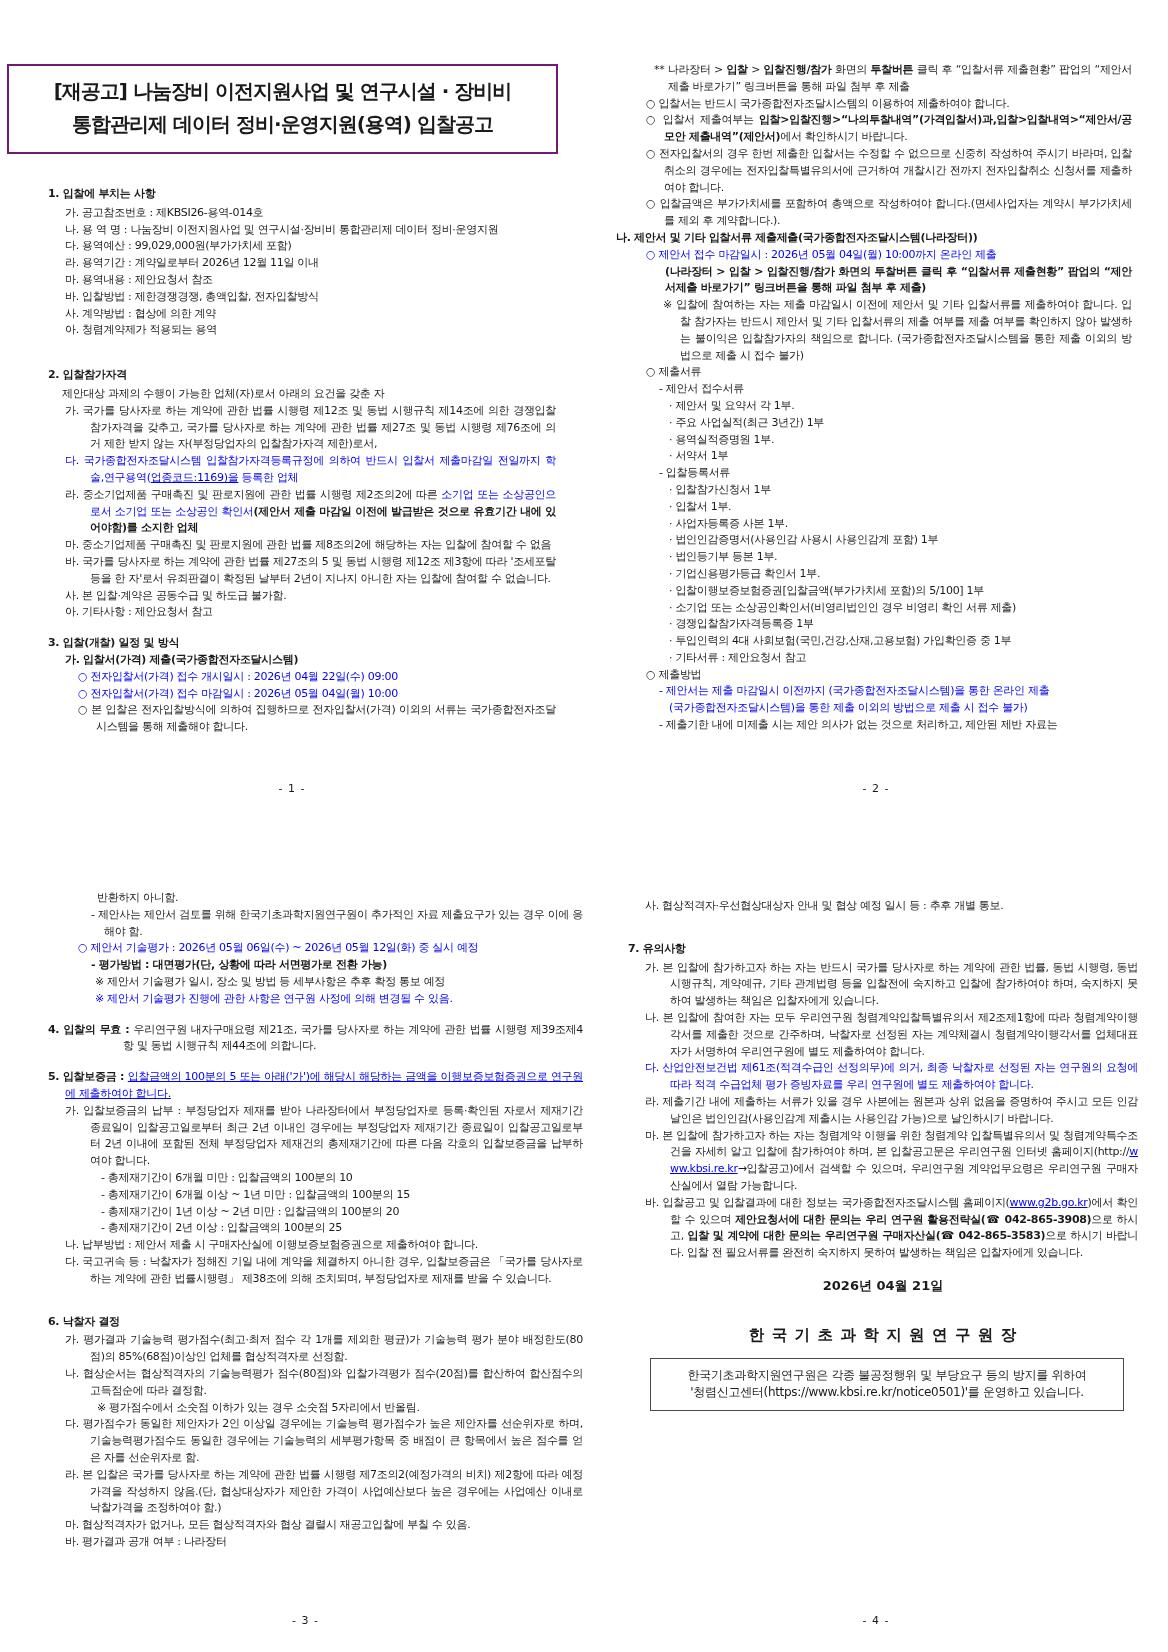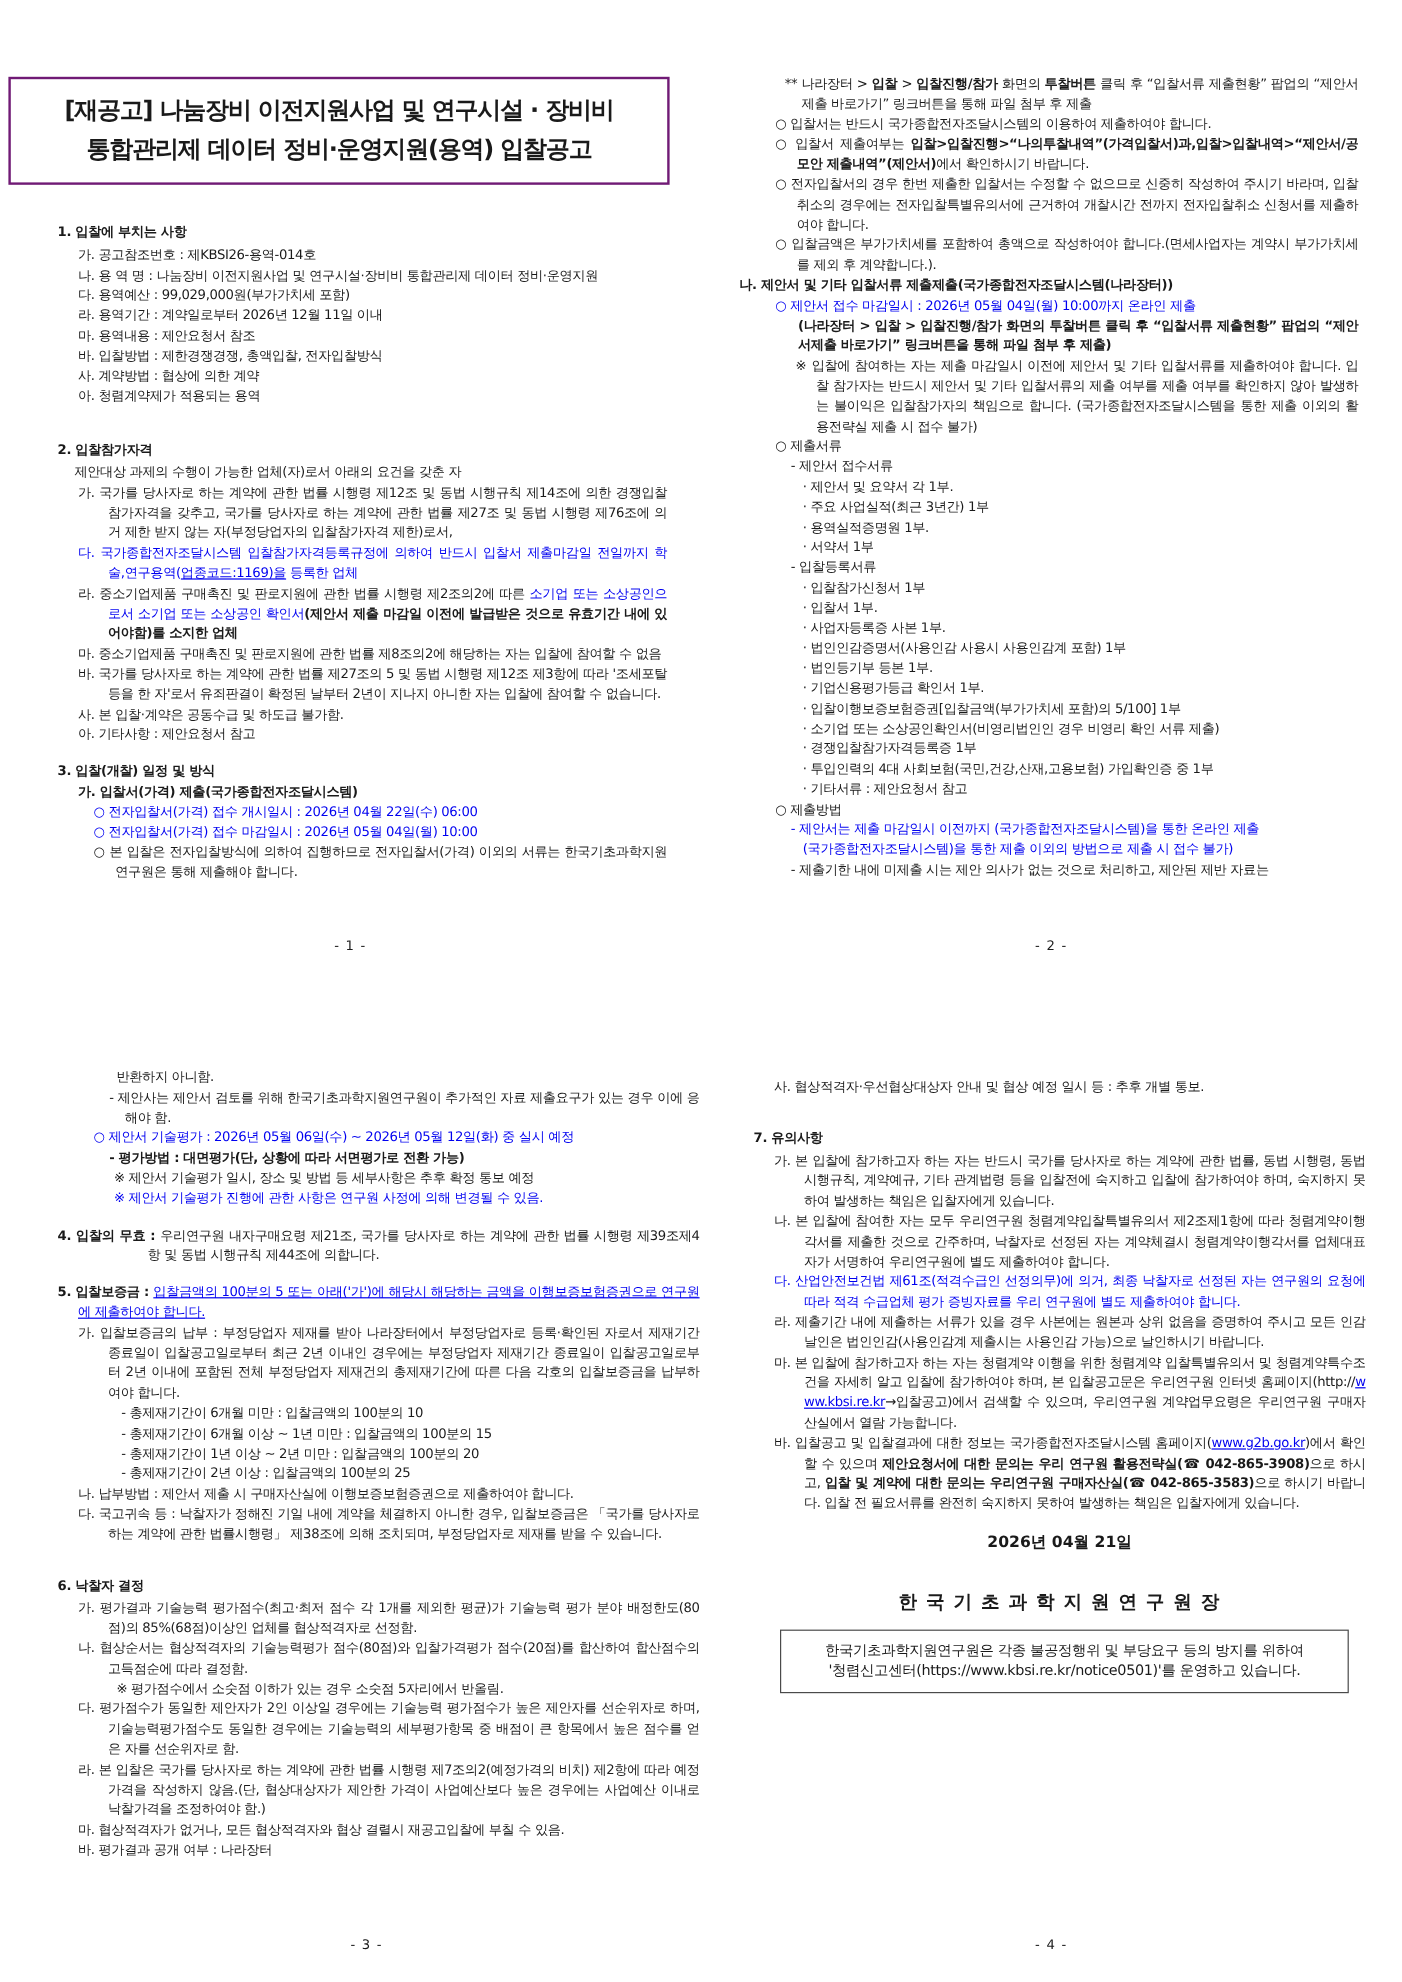--- a/index.html
+++ b/index.html
@@ -88,37 +88,37 @@
         <div class="p i2" style="margin-top: 2px;"><span class="seg-n">제안대상 과제의 수행이 가능한 업체(자)로서 아래의 요건을 갖춘 자</span></div>
         <div class="p i1"><span class="seg-n">가. 국가를 당사자로 하는 계약에 관한 법률 시행령 제12조 및 동법 시행규칙 제14조에 의한 경쟁입찰 참가자격을 갖추고, 국가를 당사자로 하는 계약에 관한 법률 제27조 및 동법 시행령 제76조에 의거 제한 받지 않는 자(부정당업자의 입찰참가자격 제한)로서,</span></div>
         <div class="p i1"><span class="seg-B">다. 국가종합전자조달시스템 입찰참가자격등록규정에 의하여 반드시 입찰서 제출마감일 전일까지 학술,연구용역(</span><span class="seg-U">업종코드:1169)을</span><span class="seg-B"> 등록한 업체</span></div>
         <div class="p i1"><span class="seg-n">라. 중소기업제품 구매촉진 및 판로지원에 관한 법률 시행령 제2조의2에 따른 </span><span class="seg-B">소기업 또는 소상공인으로서 소기업 또는 소상공인 확인서</span><span class="seg-b">(제안서 제출 마감일 이전에 발급받은 것으로 유효기간 내에 있어야함)를 소지한 업체</span></div>
         <div class="p i1"><span class="seg-n">마. 중소기업제품 구매촉진 및 판로지원에 관한 법률 제8조의2에 해당하는 자는 입찰에 참여할 수 없음</span></div>
         <div class="p i1"><span class="seg-n">바. 국가를 당사자로 하는 계약에 관한 법률 제27조의 5 및 동법 시행령 제12조 제3항에 따라 '조세포탈 등을 한 자'로서 유죄판결이 확정된 날부터 2년이 지나지 아니한 자는 입찰에 참여할 수 없습니다.</span></div>
         <div class="p i1"><span class="seg-n">사. 본 입찰·계약은 공동수급 및 하도급 불가함.</span></div>
         <div class="p i1"><span class="seg-n">아. 기타사항 : 제안요청서 참고</span></div>
         <div class="p i0" style="margin-top: 14px;"><span class="seg-b">3. 입찰(개찰) 일정 및 방식</span></div>
         <div class="p i1"><span class="seg-b">가. 입찰서(가격) 제출(국가종합전자조달시스템)</span></div>
-        <div class="p i3"><span class="seg-B">○ 전자입찰서(가격) 접수 개시일시 : 2026년 04월 22일(수) 06:00</span></div>
+        <div class="p i3"><span class="seg-B">○ 전자입찰서(가격) 접수 개시일시 : 2026년 04월 22일(수) 09:00</span></div>
         <div class="p i3"><span class="seg-B">○ 전자입찰서(가격) 접수 마감일시 : 2026년 05월 04일(월) 10:00</span></div>
-        <div class="p i3"><span class="seg-n">○ 본 입찰은 전자입찰방식에 의하여 집행하므로 전자입찰서(가격) 이외의 서류는 한국기초과학지원연구원은 통해 제출해야 합니다.</span></div>
+        <div class="p i3"><span class="seg-n">○ 본 입찰은 전자입찰방식에 의하여 집행하므로 전자입찰서(가격) 이외의 서류는 국가종합전자조달시스템을 통해 제출해야 합니다.</span></div>
       </div>
     <div class="footer">- 1 -</div>
   </div>
   <div class="page page-2">
     <div class="content">
         <div class="p i8"><span class="seg-n">** 나라장터 &gt; </span><span class="seg-b">입찰</span><span class="seg-n"> &gt; </span><span class="seg-b">입찰진행/참가</span><span class="seg-n"> 화면의 </span><span class="seg-b">투찰버튼</span><span class="seg-n"> 클릭 후 “입찰서류 제출현황” 팝업의 “제안서 제출 바로가기” 링크버튼을 통해 파일 첨부 후 제출</span></div>
         <div class="p i3"><span class="seg-n">○ 입찰서는 반드시 국가종합전자조달시스템의 이용하여 제출하여야 합니다.</span></div>
         <div class="p i3"><span class="seg-n">○ 입찰서 제출여부는 </span><span class="seg-b">입찰&gt;입찰진행&gt;“나의투찰내역”(가격입찰서)과,입찰&gt;입찰내역&gt;“제안서/공모안 제출내역”(제안서)</span><span class="seg-n">에서 확인하시기 바랍니다.</span></div>
         <div class="p i3"><span class="seg-n">○ 전자입찰서의 경우 한번 제출한 입찰서는 수정할 수 없으므로 신중히 작성하여 주시기 바라며, 입찰취소의 경우에는 전자입찰특별유의서에 근거하여 개찰시간 전까지 전자입찰취소 신청서를 제출하여야 합니다.</span></div>
         <div class="p i3"><span class="seg-n">○ 입찰금액은 부가가치세를 포함하여 총액으로 작성하여야 합니다.(면세사업자는 계약시 부가가치세를 제외 후 계약합니다.).</span></div>
         <div class="p i13"><span class="seg-b">나. 제안서 및 기타 입찰서류 제출제출(국가종합전자조달시스템(나라장터))</span></div>
         <div class="p i3"><span class="seg-B">○ 제안서 접수 마감일시 : 2026년 05월 04일(월) 10:00까지 온라인 제출</span></div>
         <div class="p i7"><span class="seg-b">(나라장터 &gt; 입찰 &gt; 입찰진행/참가 화면의 투찰버튼 클릭 후 “입찰서류 제출현황” 팝업의 “제안서제출 바로가기” 링크버튼을 통해 파일 첨부 후 제출)</span></div>
-        <div class="p i6"><span class="seg-n">※ 입찰에 참여하는 자는 제출 마감일시 이전에 제안서 및 기타 입찰서류를 제출하여야 합니다. 입찰 참가자는 반드시 제안서 및 기타 입찰서류의 제출 여부를 제출 여부를 확인하지 않아 발생하는 불이익은 입찰참가자의 책임으로 합니다. (국가종합전자조달시스템을 통한 제출 이외의 활용전략실 제출 시 접수 불가)</span></div>
+        <div class="p i6"><span class="seg-n">※ 입찰에 참여하는 자는 제출 마감일시 이전에 제안서 및 기타 입찰서류를 제출하여야 합니다. 입찰 참가자는 반드시 제안서 및 기타 입찰서류의 제출 여부를 제출 여부를 확인하지 않아 발생하는 불이익은 입찰참가자의 책임으로 합니다. (국가종합전자조달시스템을 통한 제출 이외의 방법으로 제출 시 접수 불가)</span></div>
         <div class="p i3"><span class="seg-n">○ 제출서류</span></div>
         <div class="p i4"><span class="seg-n">- 제안서 접수서류</span></div>
         <div class="p i5"><span class="seg-n">· 제안서 및 요약서 각 1부.</span></div>
         <div class="p i5"><span class="seg-n">· 주요 사업실적(최근 3년간) 1부</span></div>
         <div class="p i5"><span class="seg-n">· 용역실적증명원 1부.</span></div>
         <div class="p i5"><span class="seg-n">· 서약서 1부</span></div>
         <div class="p i4"><span class="seg-n">- 입찰등록서류</span></div>
         <div class="p i5"><span class="seg-n">· 입찰참가신청서 1부</span></div>
         <div class="p i5"><span class="seg-n">· 입찰서 1부.</span></div>
         <div class="p i5"><span class="seg-n">· 사업자등록증 사본 1부.</span></div>

